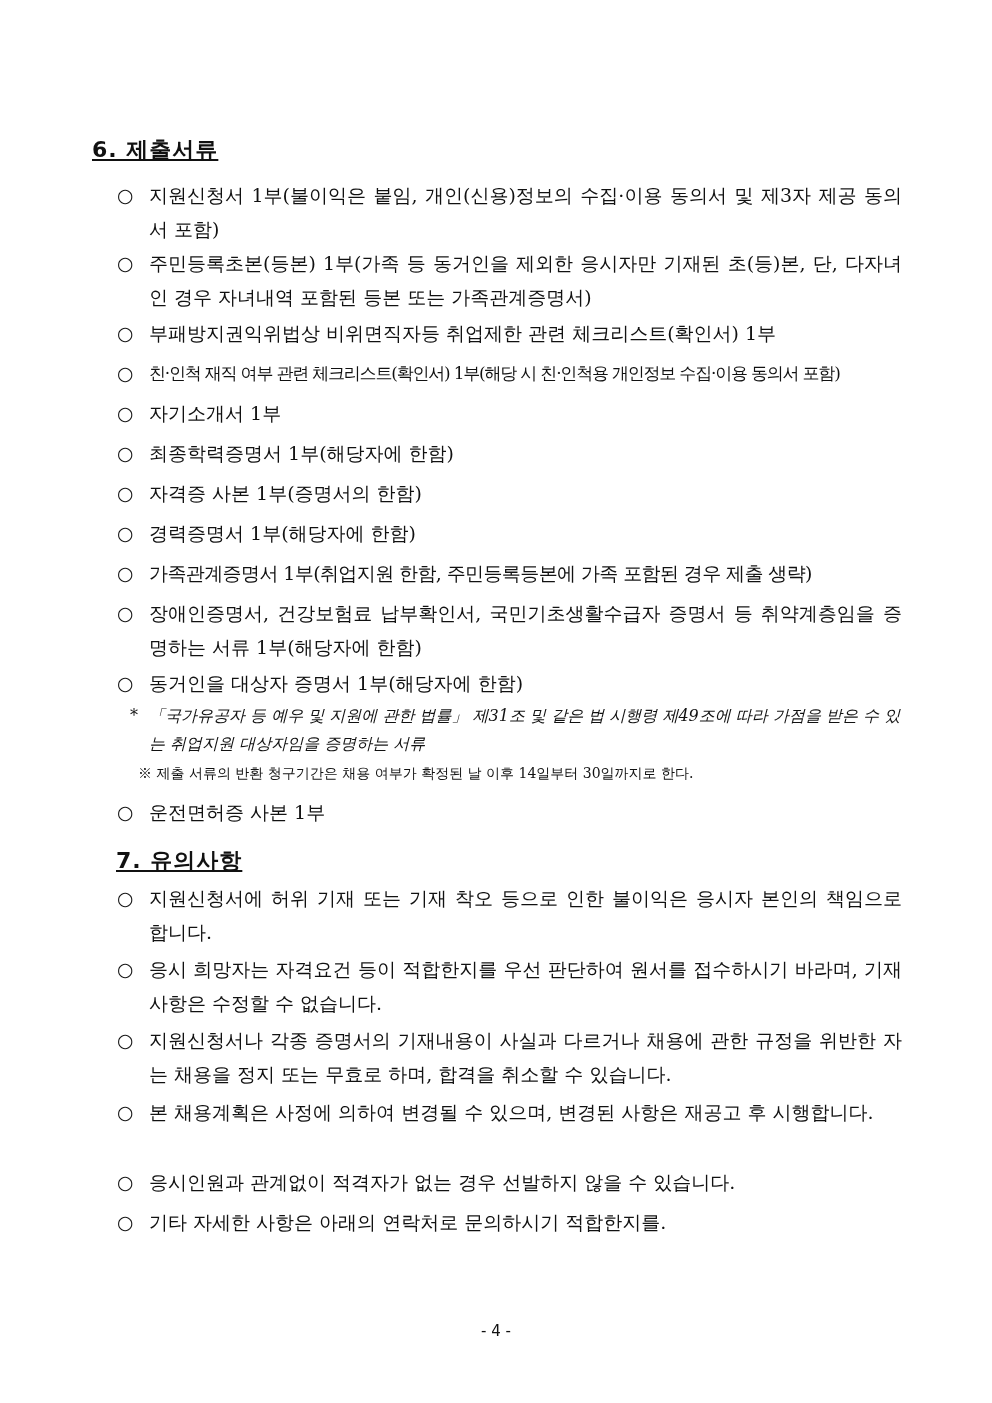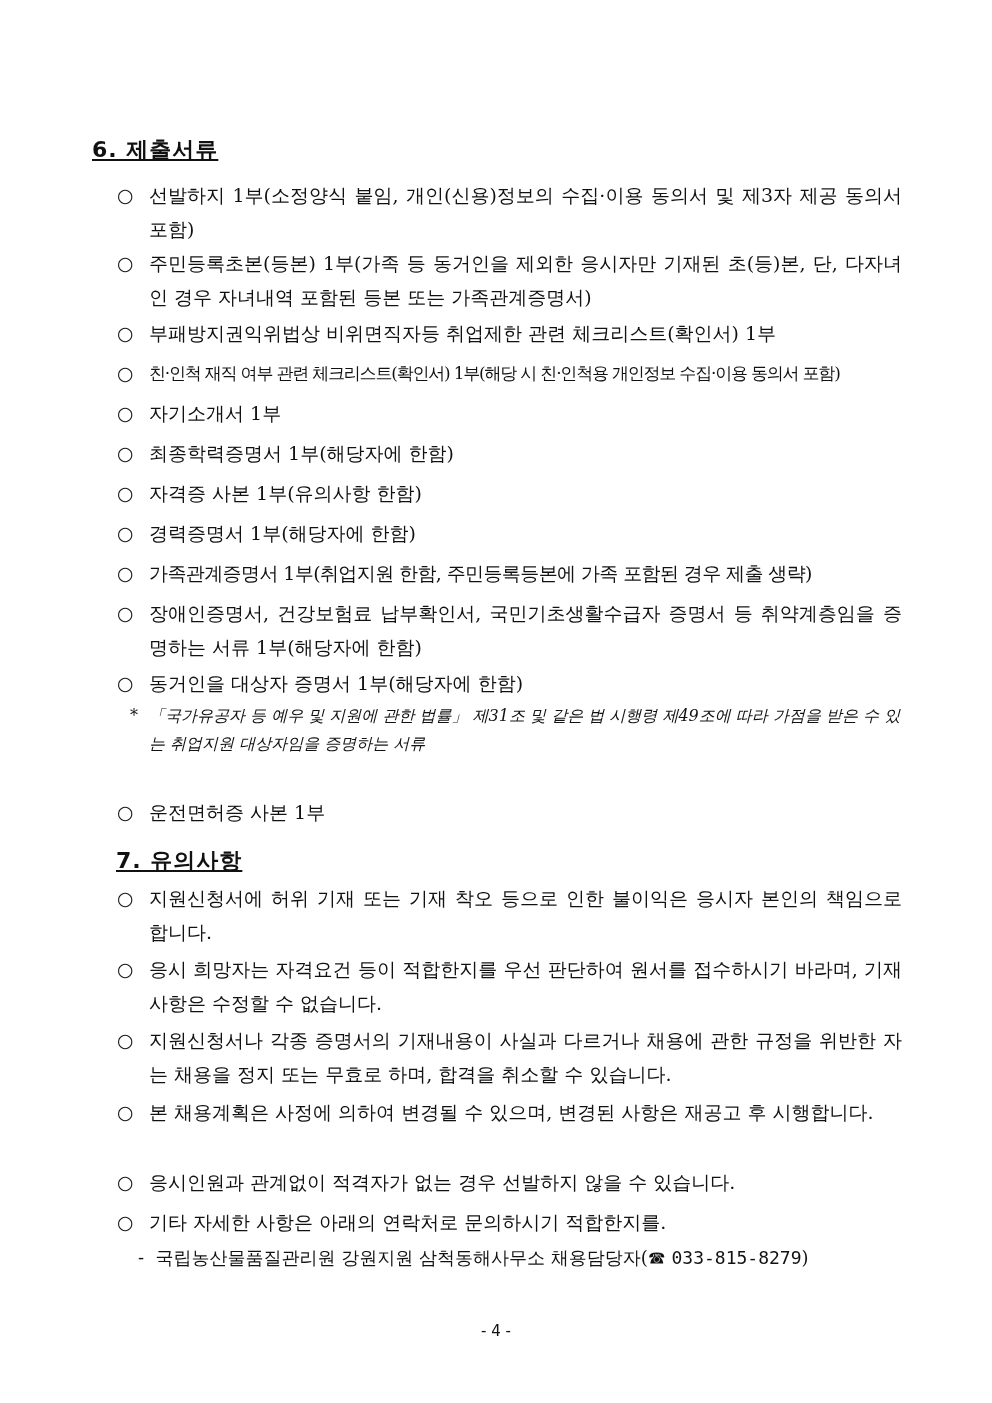--- a/index.html
+++ b/index.html
@@ -45,21 +45,21 @@
   </style>
 </head>
 <body>
 
 <div class="page">
 
   <div class="heading" style="top:135px;">6. 제출서류</div>
 
   <div class="item" style="top:178px;">
     <span class="bullet">○</span>
-    <span class="text">선발하지 1부(소정양식 붙임, 개인(신용)정보의 수집·이용 동의서 및 제3자 제공 동의서 포함)</span>
+    <span class="text">지원신청서 1부(불이익은 붙임, 개인(신용)정보의 수집·이용 동의서 및 제3자 제공 동의서 포함)</span>
   </div>
   <div class="item" style="top:246px;">
     <span class="bullet">○</span>
     <span class="text">주민등록초본(등본) 1부(가족 등 동거인을 제외한 응시자만 기재된 초(등)본, 단, 다자녀인 경우 자녀내역 포함된 등본 또는 가족관계증명서)</span>
   </div>
   <div class="item" style="top:316px;">
     <span class="bullet">○</span>
     <span class="text">부패방지권익위법상 비위면직자등 취업제한 관련 체크리스트(확인서) 1부</span>
   </div>
   <div class="item tight" style="top:356px;">
@@ -69,21 +69,21 @@
   <div class="item" style="top:396px;">
     <span class="bullet">○</span>
     <span class="text">자기소개서 1부</span>
   </div>
   <div class="item" style="top:436px;">
     <span class="bullet">○</span>
     <span class="text">최종학력증명서 1부(해당자에 한함)</span>
   </div>
   <div class="item" style="top:476px;">
     <span class="bullet">○</span>
-    <span class="text">자격증 사본 1부(유의사항 한함)</span>
+    <span class="text">자격증 사본 1부(증명서의 한함)</span>
   </div>
   <div class="item" style="top:516px;">
     <span class="bullet">○</span>
     <span class="text">경력증명서 1부(해당자에 한함)</span>
   </div>
   <div class="item" style="top:556px;">
     <span class="bullet">○</span>
     <span class="text" style="letter-spacing:-0.6px;">가족관계증명서 1부(취업지원 한함, 주민등록등본에 가족 포함된 경우 제출 생략)</span>
   </div>
   <div class="item" style="top:596px;">
@@ -93,20 +93,21 @@
   <div class="item" style="top:666px;">
     <span class="bullet">○</span>
     <span class="text">동거인을 대상자 증명서 1부(해당자에 한함)</span>
   </div>
 
   <div class="note" style="top:702px;">
     <span class="mark">*</span>
     <span class="text">「국가유공자 등 예우 및 지원에 관한 법률」 제31조 및 같은 법 시행령 제49조에 따라 가점을 받은 수 있는 취업지원 대상자임을 증명하는 서류</span>
   </div>
 
+  <div class="remark" style="top:761px;">※ 제출 서류의 반환 청구기간은 채용 여부가 확정된 날 이후 14일부터 30일까지로 한다.</div>
 
   <div class="item" style="top:795px;">
     <span class="bullet">○</span>
     <span class="text">운전면허증 사본 1부</span>
   </div>
 
   <div class="heading" style="top:846px;margin-left:24px;">7. 유의사항</div>
 
   <div class="item" style="top:881px;">
     <span class="bullet">○</span>
@@ -126,20 +127,15 @@
   </div>
   <div class="item" style="top:1165px;">
     <span class="bullet">○</span>
     <span class="text">응시인원과 관계없이 적격자가 없는 경우 선발하지 않을 수 있습니다.</span>
   </div>
   <div class="item" style="top:1205px;">
     <span class="bullet">○</span>
     <span class="text">기타 자세한 사항은 아래의 연락처로 문의하시기 적합한지를.</span>
   </div>
 
-  <div class="contact" style="top:1243px;">
-    <span>-</span>&nbsp;
-    <span>국립농산물품질관리원 강원지원 삼척동해사무소 채용담당자(</span><span>☎</span>
-    <span style="font-family:'DejaVu Sans Mono', monospace;">033-815-8279</span><span>)</span>
-  </div>
 
   <div class="page-number">- 4 -</div>
 </div>
 
 </body></html>

